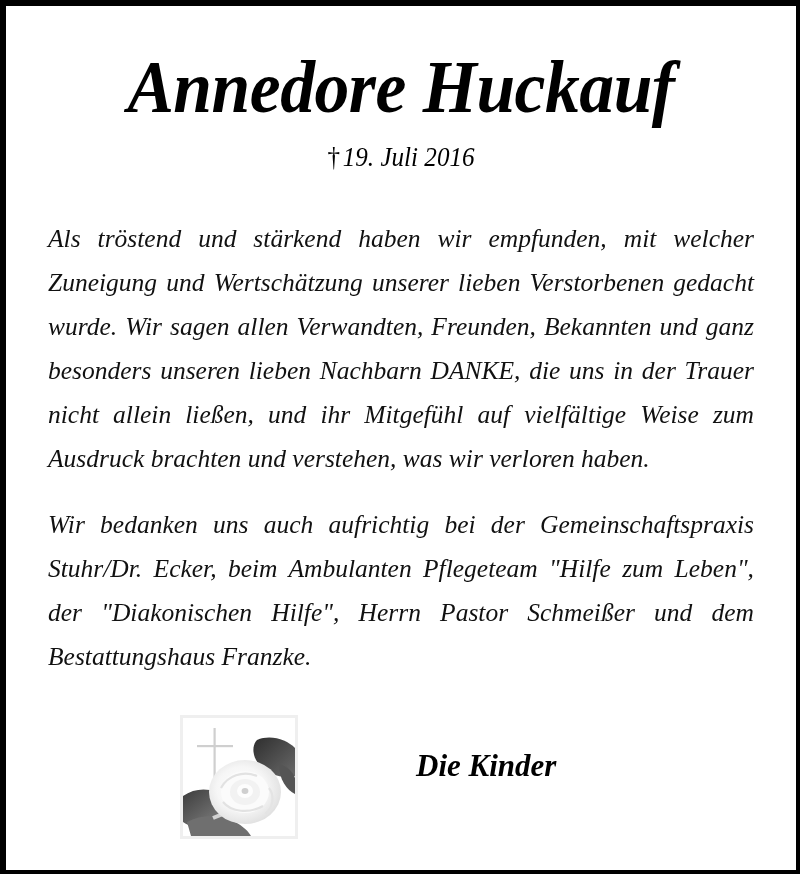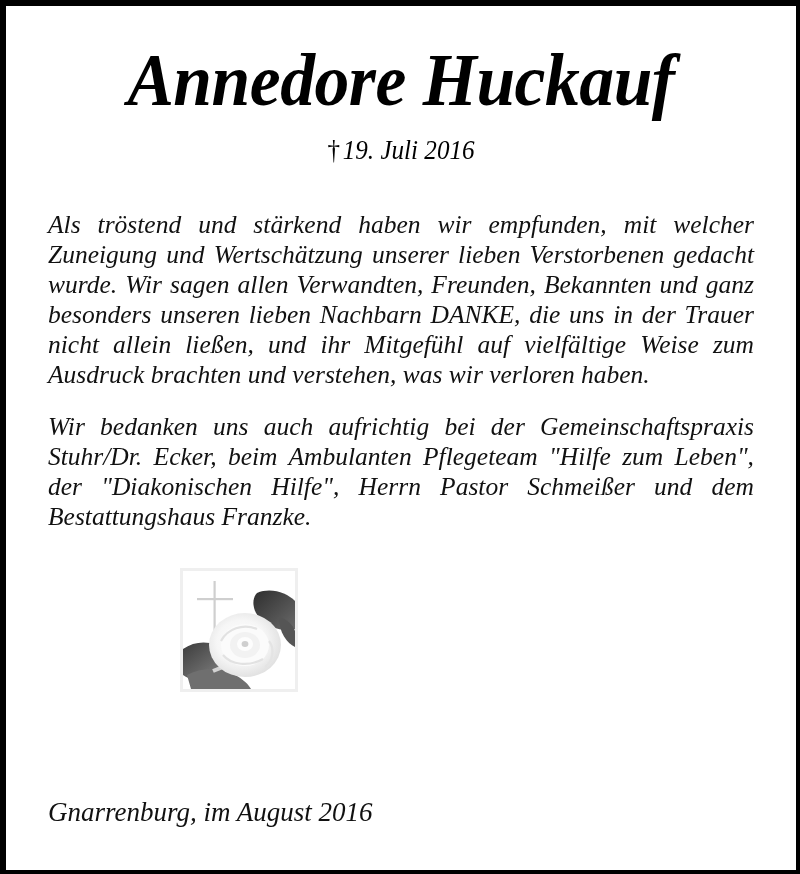--- a/index.html
+++ b/index.html
@@ -22,21 +22,21 @@
     border-left: 6px solid #000000;
     border-right: 4px solid #000000;
     border-bottom: 4px solid #000000;
     overflow: hidden;
   }
 
   .inner {
     position: relative;
     width: 100%;
     height: 100%;
-    padding: 3px 36px;
+    padding: 10px 36px;
     box-sizing: border-box;
   }
 
   
   .deceased-name {
     margin: 0;
     padding-top: 34px;
     text-align: center;
     font-family: "Liberation Serif", "DejaVu Serif", serif;
     font-style: italic;
@@ -75,21 +75,21 @@
   }
 
   .paragraph {
     margin: 0 0 22px 0;
     padding: 0 6px 0 6px;
     text-align: justify;
     text-justify: inter-word;
     font-style: italic;
     font-weight: normal;
     font-size: 25.5px;
-    line-height: 30px;
+    line-height: 44px;
     color: #111111;
     hyphens: none;
   }
   .paragraph:last-child {
     margin-bottom: 8px;
   }
 
   
   .sign-row {
     position: relative;
@@ -197,18 +197,18 @@
             <ellipse cx="62" cy="74" rx="15" ry="13" fill="#f2f2f2"></ellipse>
             <ellipse cx="62" cy="73" rx="8" ry="7" fill="#fdfdfd"></ellipse>
             <ellipse cx="62" cy="73" rx="3.4" ry="3" fill="#cfcfcf"></ellipse>
             <path d="M38 70 C44 58 60 52 74 58" stroke="#e2e2e2" stroke-width="2.2" fill="none"></path>
             <path d="M40 84 C48 94 66 96 80 88" stroke="#e2e2e2" stroke-width="2.2" fill="none"></path>
             <path d="M86 70 C92 78 90 90 82 96" stroke="#e4e4e4" stroke-width="2.2" fill="none"></path>
           </g>
         </svg>
       </div>
 
+      <div class="signature">Die Kinder</div>
     </div>
 
-    <p class="place-date">Gnarrenburg, im August 2016</p>
 
   </div>
 </div>
 
 </body></html>

